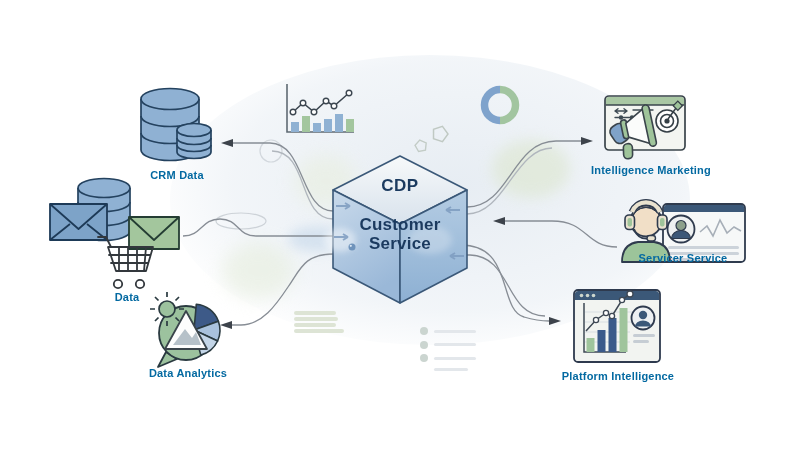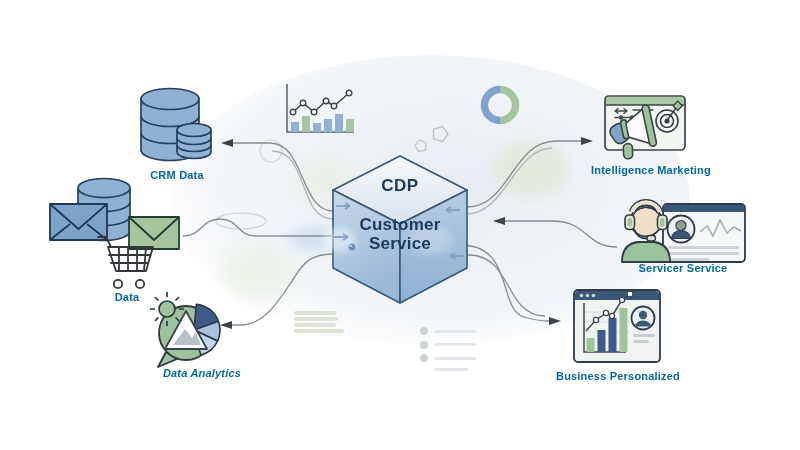--- a/index.html
+++ b/index.html
@@ -312,17 +312,17 @@
   </svg>
 
   <div class="cube-text" id="cube-acronym">CDP</div>
   <div class="cube-text" id="cube-name">
     <div>Customer</div>
     <div>Service</div>
   </div>
 
   <div class="node-label" style="left:127px;top:169px;width:100px;">CRM Data</div>
   <div class="node-label" style="left:87px;top:291px;width:80px;">Data</div>
-  <div class="node-label" style="left:132px;top:367px;width:140px;font-style:italic;">Data Analytics</div>
+  <div class="node-label" style="left:118px;top:367px;width:140px;">Data Analytics</div>
   <div class="node-label" style="left:566px;top:164px;width:170px;">Intelligence Marketing</div>
-  <div class="node-label" style="left:603px;top:262px;width:160px;">Servicer Service</div>
-  <div class="node-label" style="left:533px;top:370px;width:170px;">Business Personalized</div>
+  <div class="node-label" style="left:603px;top:252px;width:160px;">Servicer Service</div>
+  <div class="node-label" style="left:533px;top:370px;width:170px;">Platform Intelligence</div>
 </div>
 
 </body></html>

